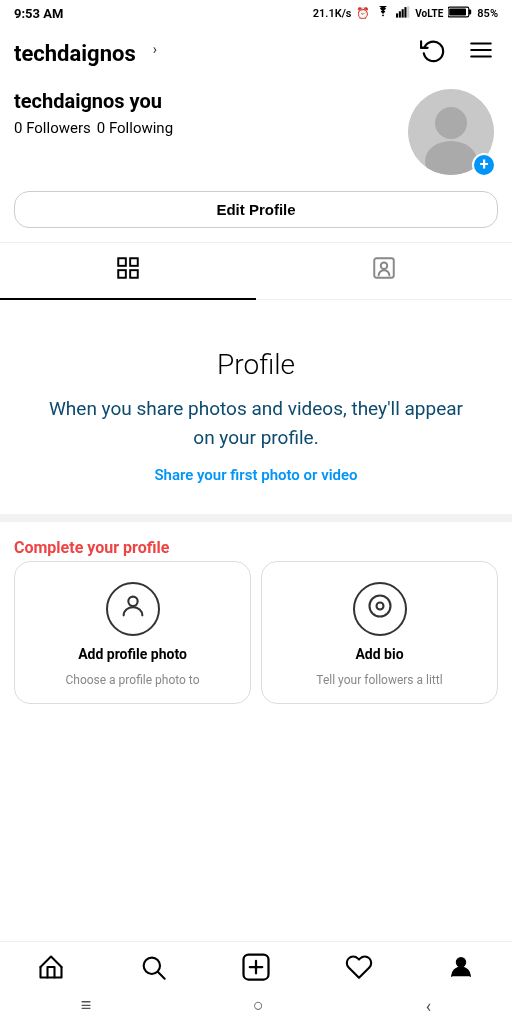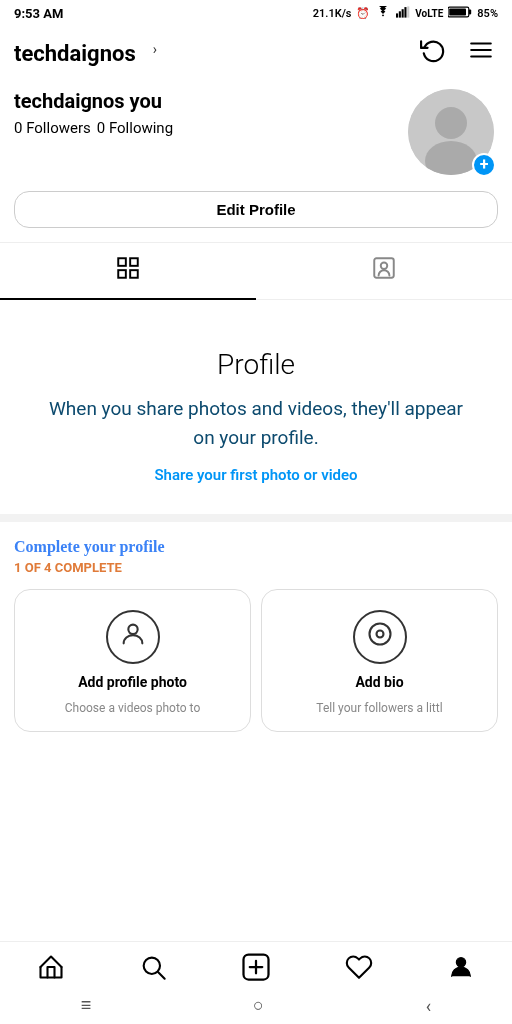--- a/index.html
+++ b/index.html
@@ -198,23 +198,22 @@
       background: #f2f2f2;
     }
 
     
     .complete-section {
       padding: 16px 14px 12px;
     }
     .complete-title {
       font-size: 16px;
       font-weight: 700;
-      color: #3b82f6;
+      color: #ef4444;
       margin-bottom: 4px;
-      font-family: Liberation Serif, serif;
     }
     .complete-subtitle {
       font-size: 13px;
       color: #888;
       margin-bottom: 14px;
     }
     .complete-subtitle span {
       color: #e07b39;
       font-weight: 700;
     }
@@ -404,37 +403,33 @@
 <div class="profile-empty">
   <div class="profile-empty-title">Profile</div>
   <div class="profile-empty-desc">When you share photos and videos, they'll appear on your profile.</div>
   <div class="profile-empty-link">Share your first photo or video</div>
 </div>
 
 <div class="divider"></div>
 
 <div class="complete-section">
   <div class="complete-title">Complete your profile</div>
-  <div class="complete-subtitle">
-    <span style="color:#e07b39;font-weight:700;">1 OF 4</span>
-    <span>COMPLETE</span>
-  </div>
   <div class="cards-row">
 
     <div class="profile-card">
       <div class="card-icon-circle">
         <span class="card-icon">
           <svg width="28" height="28" viewBox="0 0 24 24" fill="none" stroke="#333" stroke-width="1.8" stroke-linecap="round">
             <circle cx="12" cy="8" r="4"></circle>
             <path d="M4 20c0-4 3.58-7 8-7s8 3 8 7"></path>
           </svg>
         </span>
       </div>
       <div class="card-title">Add profile photo</div>
-      <div class="card-desc">Choose a videos photo to</div>
+      <div class="card-desc">Choose a profile photo to</div>
     </div>
 
     <div class="profile-card">
       <div class="card-icon-circle">
         <span class="card-icon">
           <svg width="28" height="28" viewBox="0 0 24 24" fill="none" stroke="#333" stroke-width="1.8" stroke-linecap="round">
             <circle cx="12" cy="12" r="9"></circle>
             <circle cx="12" cy="12" r="3"></circle>
           </svg>
         </span>

